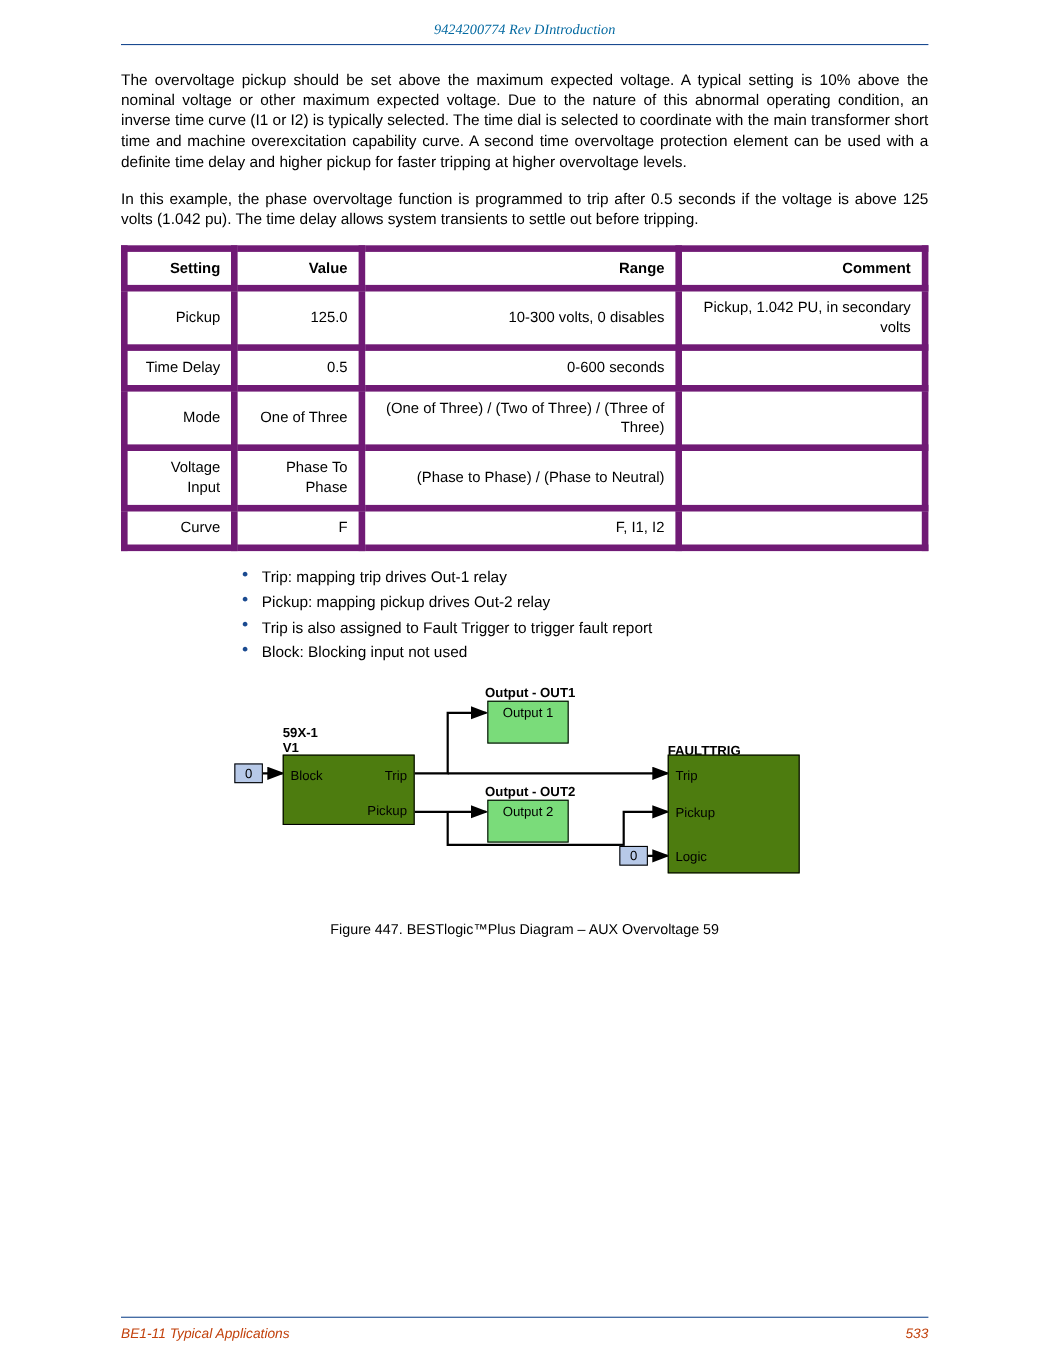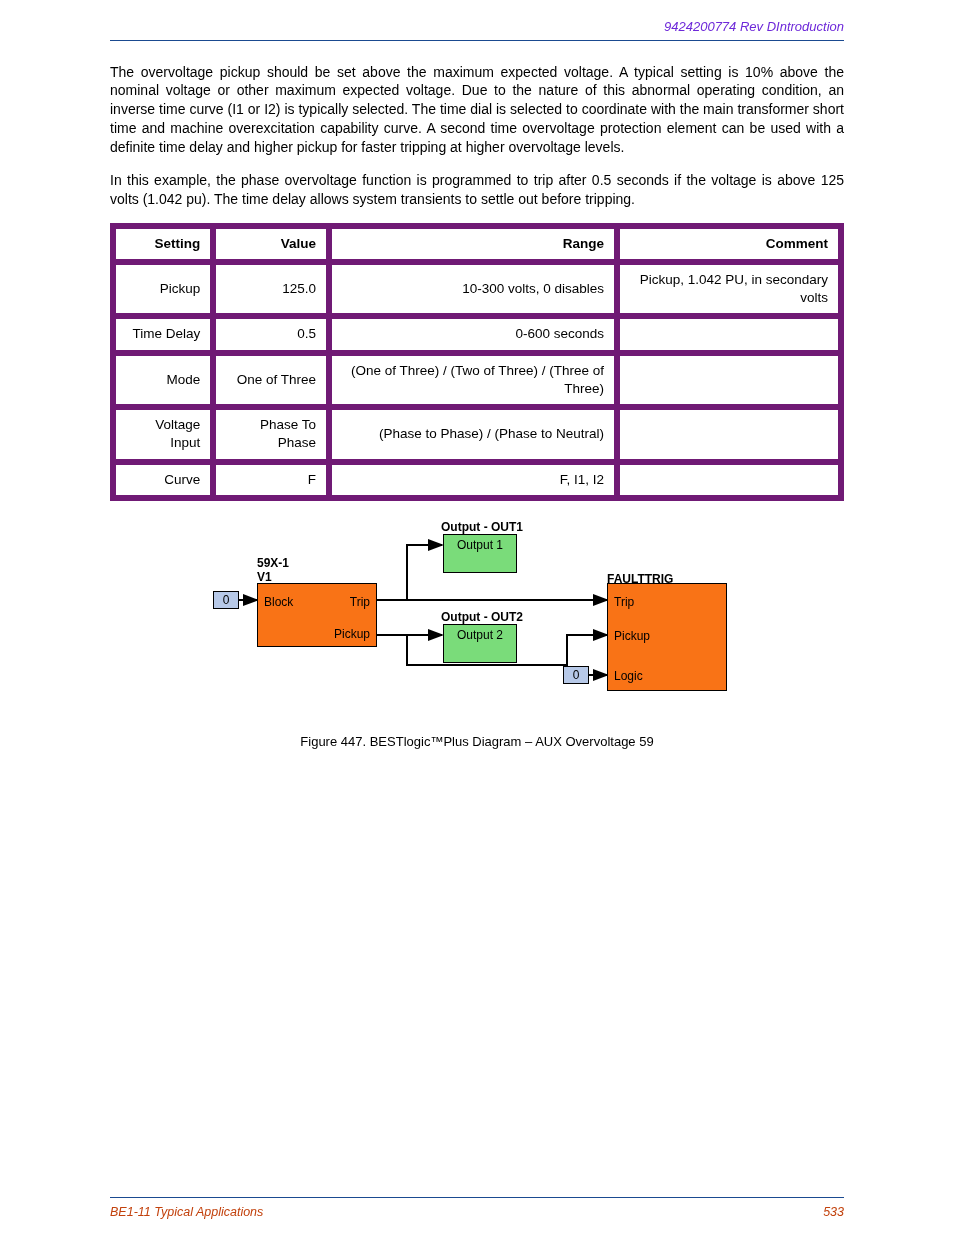--- a/index.html
+++ b/index.html
@@ -17,25 +17,26 @@
     margin: 0 auto;
     box-sizing: border-box;
     position: relative;
     padding-bottom: 80px;
   }
   .content {
     padding: 18px 110px 0 110px;
   }
   .header-row {
     display: flex;
-    justify-content: flex-end;
+    justify-content: center;
     font-style: italic;
-    color: #6d28d9;
+    color: #0369a1;
     font-size: 13px;
     margin-bottom: 4px;
+    font-family: Liberation Serif, serif;
   }
   hr.rule {
     border: none;
     border-top: 1px solid #1a4a90;
     margin: 0 0 22px 0;
   }
   p {
     margin: 0 0 14px 0;
     text-align: justify;
   }
@@ -87,21 +88,21 @@
     height: 210px;
   }
   .dlabel {
     position: absolute;
     font-size: 12px;
     font-weight: bold;
     white-space: nowrap;
   }
   .dbox {
     position: absolute;
-    background: #f97316;
+    background: #4d7c0f;
     border: 1px solid #000;
     box-sizing: border-box;
   }
   .outbox {
     position: absolute;
     background: #7adc7a;
     border: 1px solid #000;
     box-sizing: border-box;
     text-align: center;
     font-size: 12px;
@@ -201,20 +202,26 @@
         </tr>
         <tr>
           <td>Curve</td>
           <td>F</td>
           <td>F, I1, I2</td>
           <td></td>
         </tr>
       </tbody>
     </table>
 
+    <ul class="bullets">
+      <li>Trip:  mapping trip drives Out-1 relay</li>
+      <li>Pickup: mapping pickup drives Out-2 relay</li>
+      <li>Trip is also assigned to Fault Trigger to trigger fault report</li>
+      <li>Block: Blocking input not used</li>
+    </ul>
 
     <div class="diagram-wrap">
 
       <svg class="wires" viewBox="0 0 540 210">
         <defs>
           <marker id="arrow" markerWidth="8" markerHeight="8" refX="7" refY="3" orient="auto">
             <path d="M0,0 L8,3 L0,6 Z" fill="#000"></path>
           </marker>
         </defs>
         <g stroke="#000" stroke-width="2" fill="none">

